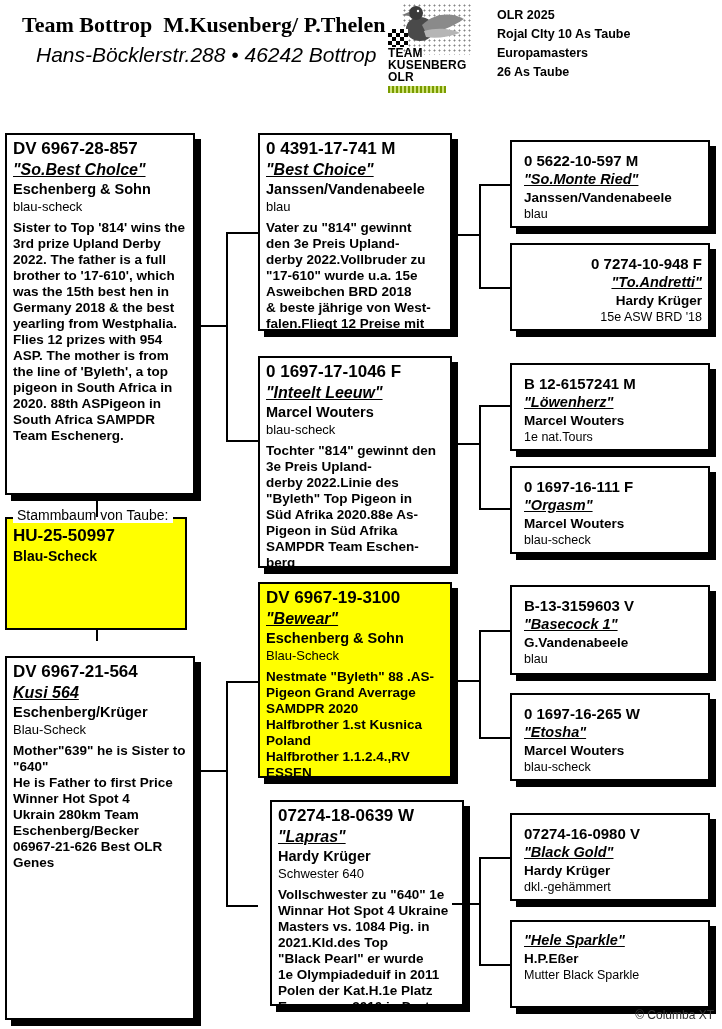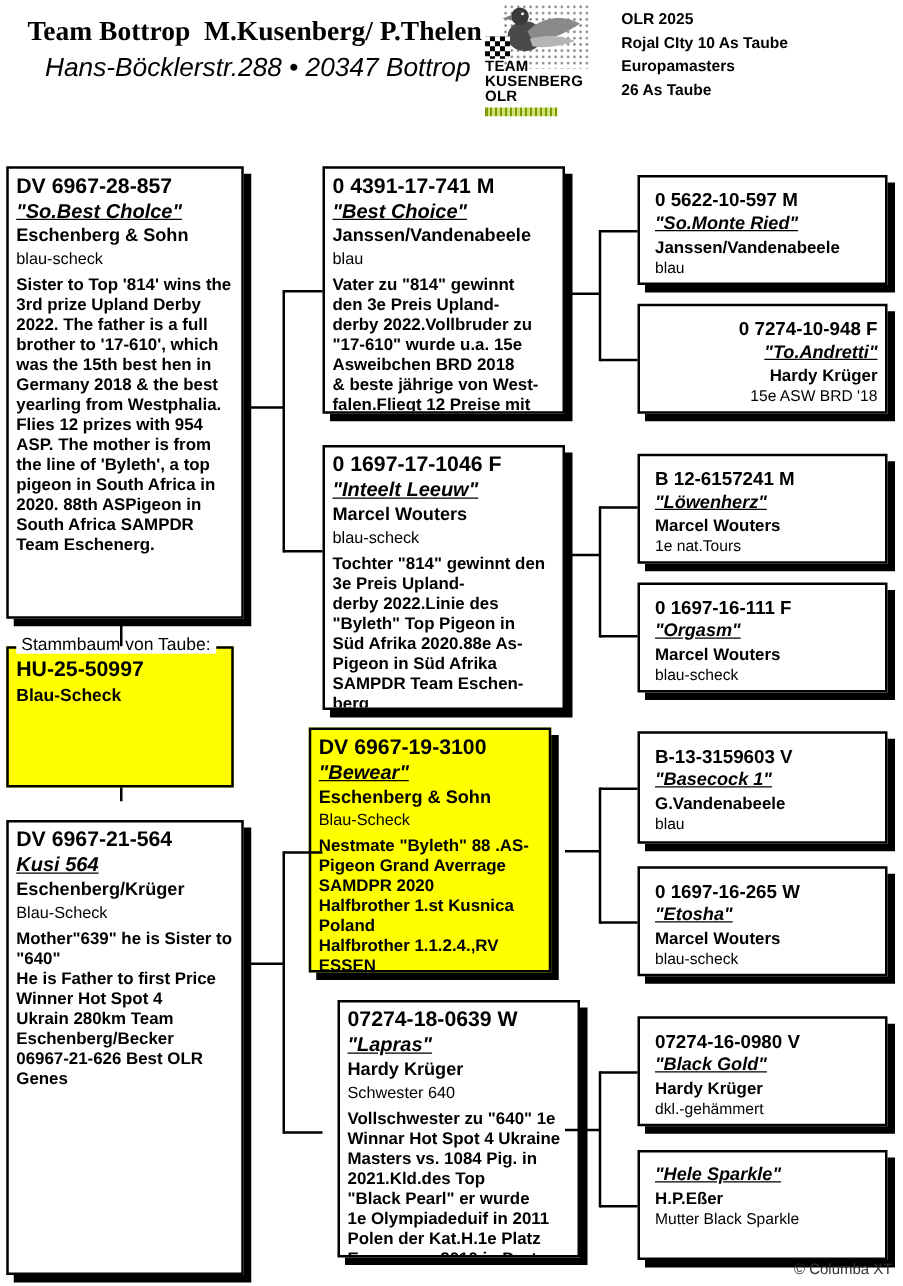--- a/index.html
+++ b/index.html
@@ -46,21 +46,21 @@
   .ln{position:absolute;background:#000;}
   
   .footer{position:absolute;right:8px;top:1008px;font-size:12px;color:#333;}
 </style>
 </head>
 <body>
 
 <div id="canvas">
 
   <div class="hdr-title">Team Bottrop  M.Kusenberg/ P.Thelen</div>
-  <div class="hdr-address">Hans-Böcklerstr.288 • 20347 Bottrop</div>
+  <div class="hdr-address">Hans-Böcklerstr.288 • 46242 Bottrop</div>
 
   <div class="logo">
     <div class="logo-dots"></div>
     <svg width="74" height="48" viewBox="0 0 74 48">
       <ellipse cx="28" cy="26" rx="14" ry="12" fill="#4a4a4a"></ellipse>
       <circle cx="24" cy="10" r="7" fill="#3a3a3a"></circle>
       <polygon points="17,9 10,12 17,13" fill="#777"></polygon>
       <path d="M30 22 C 44 8, 62 10, 72 16 C 60 24, 46 30, 34 30 Z" fill="#8a8a8a"></path>
       <path d="M32 28 C 46 24, 60 26, 68 30 C 56 34, 44 36, 34 34 Z" fill="#b5b5b5"></path>
       <circle cx="26" cy="8" r="1.2" fill="#fff"></circle>
@@ -146,21 +146,21 @@
     <div class="desc">Tochter "814" gewinnt den
 3e Preis  Upland-
 derby 2022.Linie des
 "Byleth" Top Pigeon in
 Süd Afrika 2020.88e As-
 Pigeon in Süd Afrika
 SAMPDR Team  Eschen-
 berg</div>
   </div>
 
-  <div class="pbox yellow" style="left:247px;top:582px;width:194px;height:196px;">
+  <div class="pbox yellow" style="left:258px;top:582px;width:194px;height:196px;">
     <div class="ring">DV 6967-19-3100</div>
     <div class="pname">"Bewear"</div>
     <div class="breeder">Eschenberg &amp; Sohn</div>
     <div class="colorline">Blau-Scheck</div>
     <div class="desc">Nestmate "Byleth" 88 .AS-
 Pigeon Grand Averrage
 SAMDPR 2020
 Halfbrother 1.st Kusnica
 Poland
 Halfbrother 1.1.2.4.,RV

